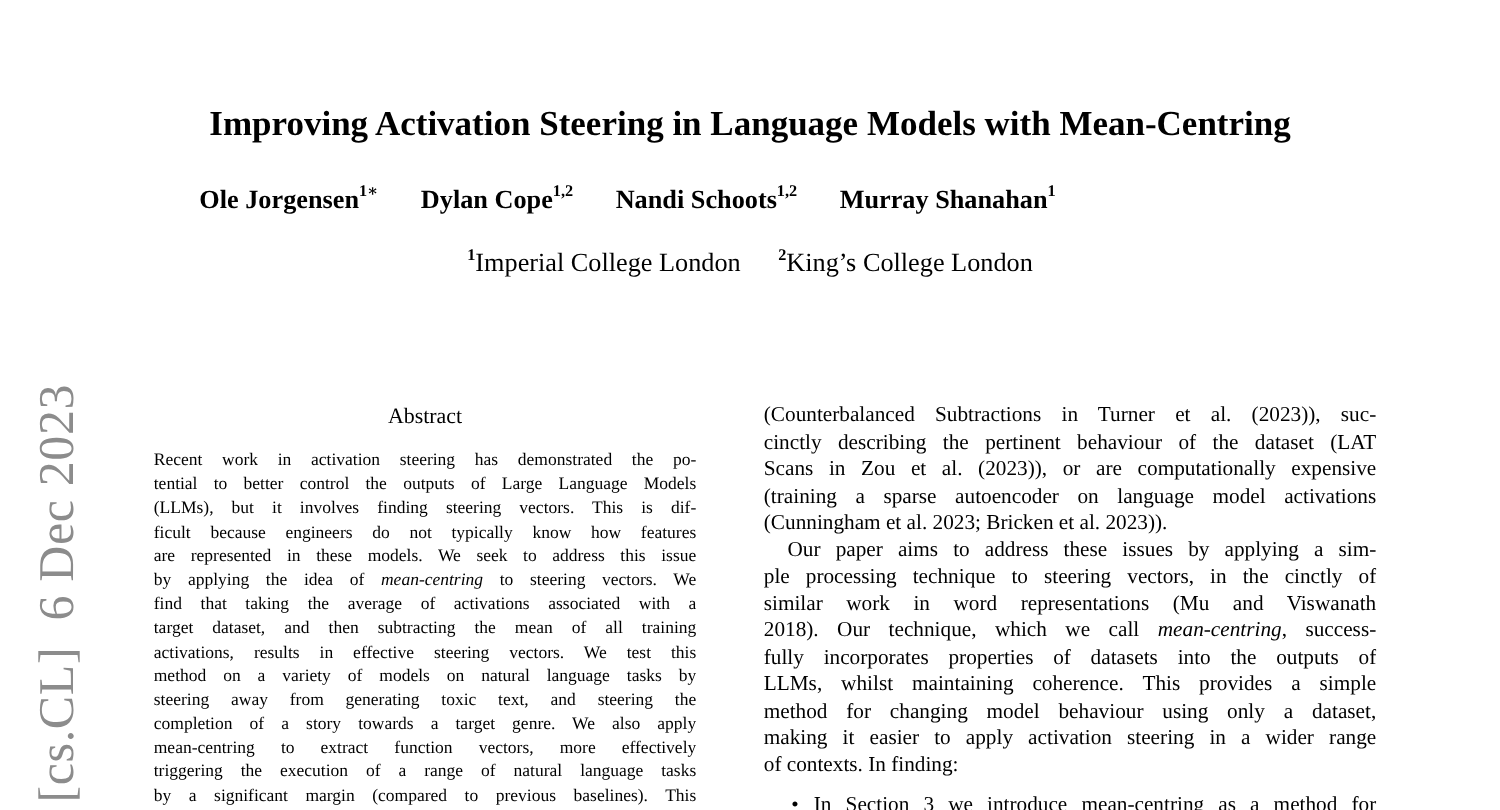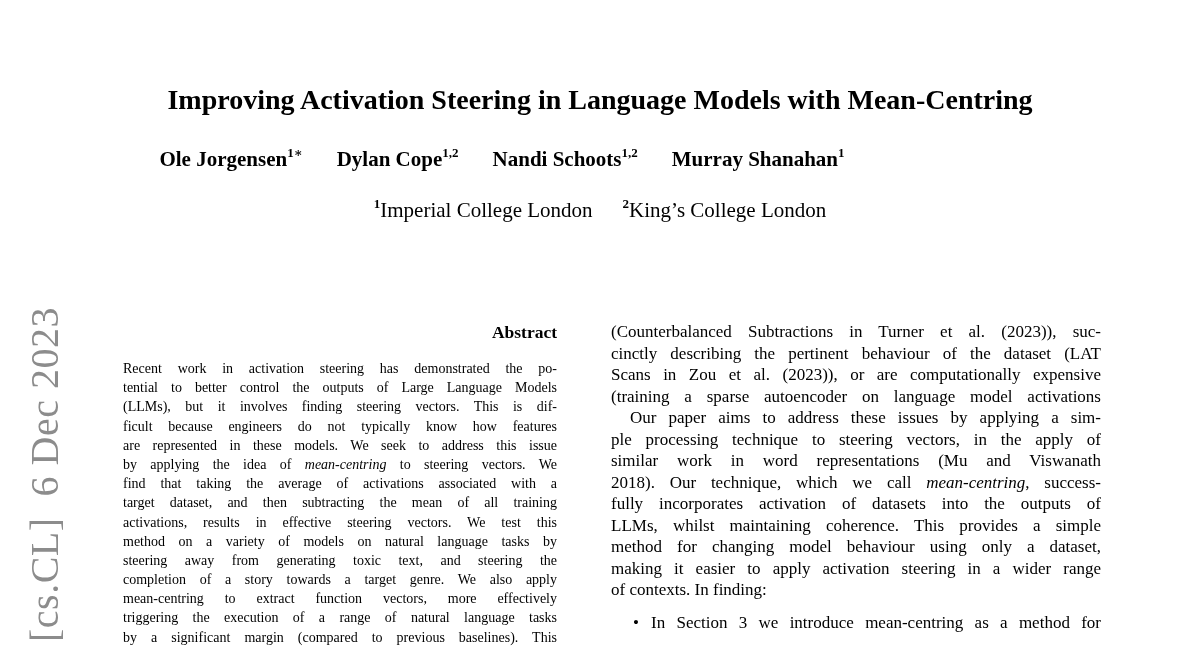--- a/index.html
+++ b/index.html
@@ -45,22 +45,22 @@
     position: absolute; left: 0; top: 197px; width: 1200px;
     display: flex; justify-content: center; gap: 30px;
     font-size: 21px;
   }
 
   
   .col-left {
     position: absolute; left: 123px; top: 322px; width: 434px;
   }
   .abstract-heading {
-    text-align: right;
-    font-size: 17.5px; font-weight: bold;
+    text-align: center;
+    font-size: 17.5px; font-weight: normal;
     margin-bottom: 16px;
   }
   .abs-line {
     font-size: 14px;
     line-height: 19.2px;
     height: 19.2px;
     text-align: justify;
     text-align-last: justify;
     white-space: nowrap; 
   }
@@ -129,25 +129,26 @@
     <div class="abs-line">mean-centring to extract function vectors, more effectively</div>
     <div class="abs-line">triggering the execution of a range of natural language tasks</div>
     <div class="abs-line">by a significant margin (compared to previous baselines). This</div>
   </div>
 
   <div class="col-right">
     <div class="body-line">(Counterbalanced Subtractions in Turner et al. (2023)), suc-</div>
     <div class="body-line">cinctly describing the pertinent behaviour of the dataset (LAT</div>
     <div class="body-line">Scans in Zou et al. (2023)), or are computationally expensive</div>
     <div class="body-line">(training a sparse autoencoder on language model activations</div>
+    <div class="body-line flush">(Cunningham et al. 2023; Bricken et al. 2023)).</div>
     <div class="body-line indent">Our paper aims to address these issues by applying a sim-</div>
-    <div class="body-line">ple processing technique to steering vectors, in the apply of</div>
+    <div class="body-line">ple processing technique to steering vectors, in the cinctly of</div>
     <div class="body-line">similar work in word representations (Mu and Viswanath</div>
     <div class="body-line"><span>2018). Our technique, which we call </span><span class="em">mean-centring</span><span>, success-</span></div>
-    <div class="body-line">fully incorporates activation of datasets into the outputs of</div>
+    <div class="body-line">fully incorporates properties of datasets into the outputs of</div>
     <div class="body-line">LLMs, whilst maintaining coherence. This provides a simple</div>
     <div class="body-line">method for changing model behaviour using only a dataset,</div>
     <div class="body-line">making it easier to apply activation steering in a wider range</div>
     <div class="body-line flush">of contexts. In finding:</div>
     <div class="bullet-line"><span class="bullet-marker">•</span><span>In Section 3 we introduce mean-centring as a method for</span></div>
   </div>
 
 </div>
 
 </body></html>

